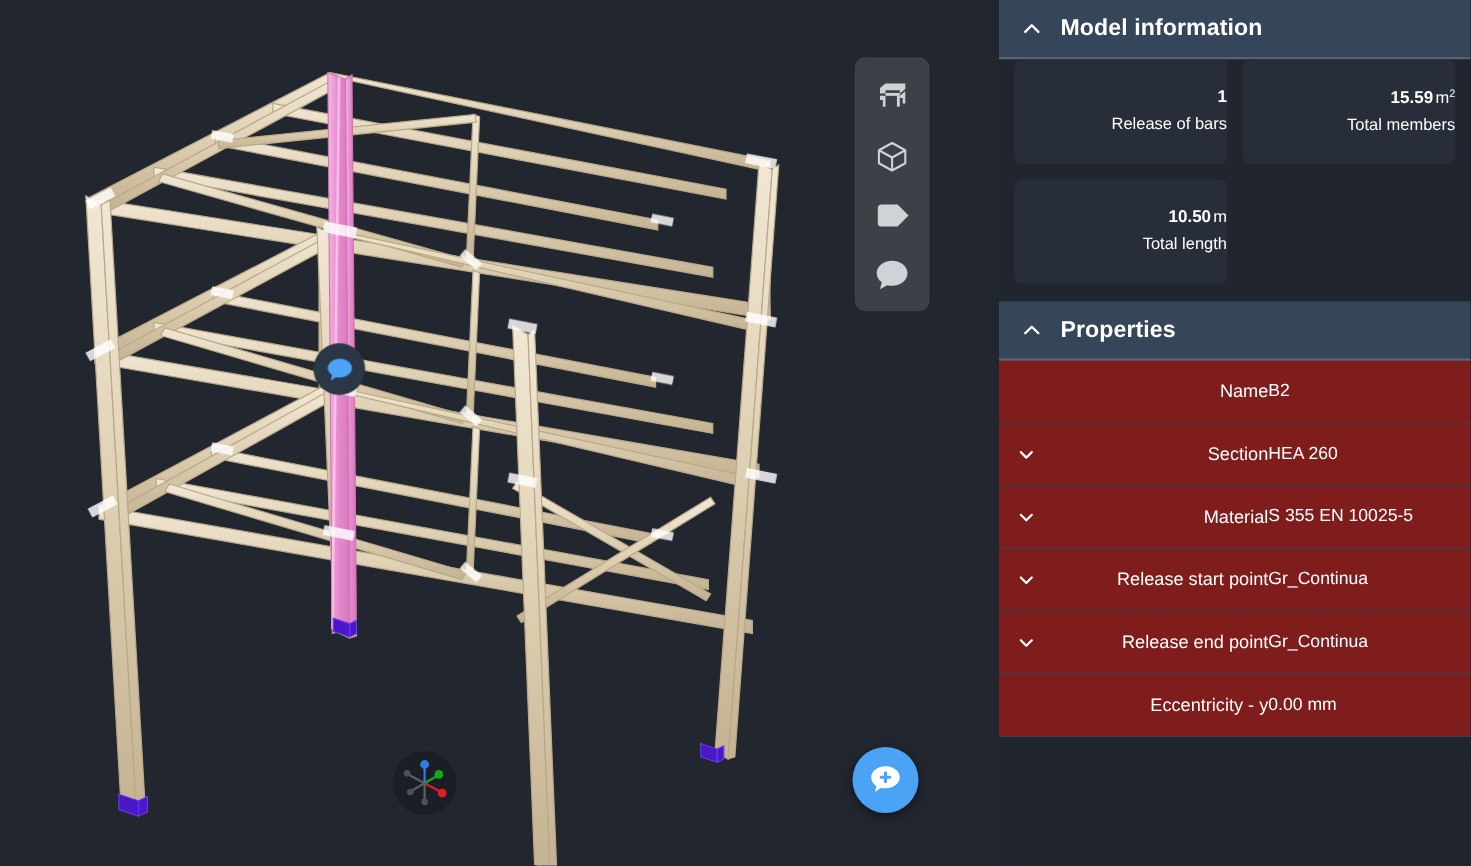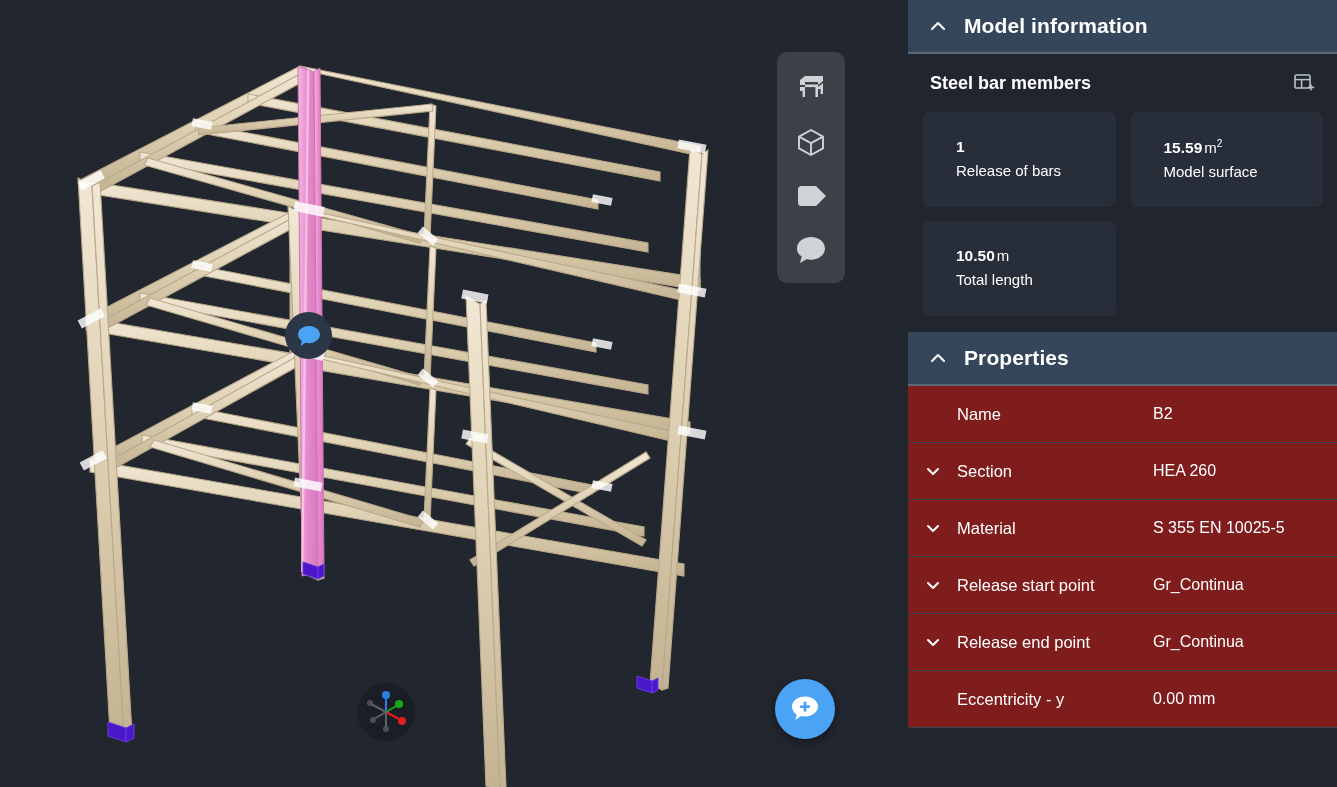--- a/index.html
+++ b/index.html
@@ -73,20 +73,21 @@
     cursor: pointer;
     box-shadow: 0 3px 10px rgba(0,0,0,0.45);
   }
 
   
   .panel {
     width: 429px; height: 787px;
     background: #21252e;
     overflow: hidden;
     position: relative;
+    text-align: right;
   }
   .section-header {
     height: 54px;
     background: #35465a;
     display: flex; align-items: center;
     padding-left: 20px;
     gap: 16px;
     border-bottom: 2px solid #5b6878;
     cursor: pointer;
   }
@@ -351,44 +352,33 @@
     <div class="section-header">
       <span class="caret">
         <svg width="20" height="20" viewBox="0 0 20 20" fill="none" stroke="#ffffff" stroke-width="2.1" stroke-linecap="round" stroke-linejoin="round">
           <polyline points="4,13 10,7 16,13"></polyline>
         </svg>
       </span>
       <span class="title">Model information</span>
     </div>
 
     <div class="mi-body">
-      <div class="mi-subhead">
-        <span class="label">Steel bar members</span>
-        <span class="grid-icon-btn">
-          <svg width="21" height="21" viewBox="0 0 21 21" fill="none">
-            <rect x="1" y="2" width="15" height="13" rx="1.4" stroke="#b9c2cc" stroke-width="1.6"></rect>
-            <line x1="1" y1="6.6" x2="16" y2="6.6" stroke="#b9c2cc" stroke-width="1.5"></line>
-            <line x1="7.6" y1="6.6" x2="7.6" y2="15" stroke="#b9c2cc" stroke-width="1.5"></line>
-            <path d="M14.6 14.4 L19.4 14.4 M17 12 L17 16.8" stroke="#b9c2cc" stroke-width="1.6" stroke-linecap="round"></path>
-          </svg>
-        </span>
-      </div>
 
       <div class="stat-grid">
         <div class="stat-card">
           <div class="stat-value">
             <span>1</span>
           </div>
           <div class="stat-label">Release of bars</div>
         </div>
         <div class="stat-card">
           <div class="stat-value">
             <span>15.59</span><span class="unit">m<sup>2</sup></span>
           </div>
-          <div class="stat-label">Model surface</div>
+          <div class="stat-label">Total members</div>
         </div>
         <div class="stat-card">
           <div class="stat-value">
             <span>10.50</span><span class="unit">m</span>
           </div>
           <div class="stat-label">Total length</div>
         </div>
       </div>
     </div>
 

